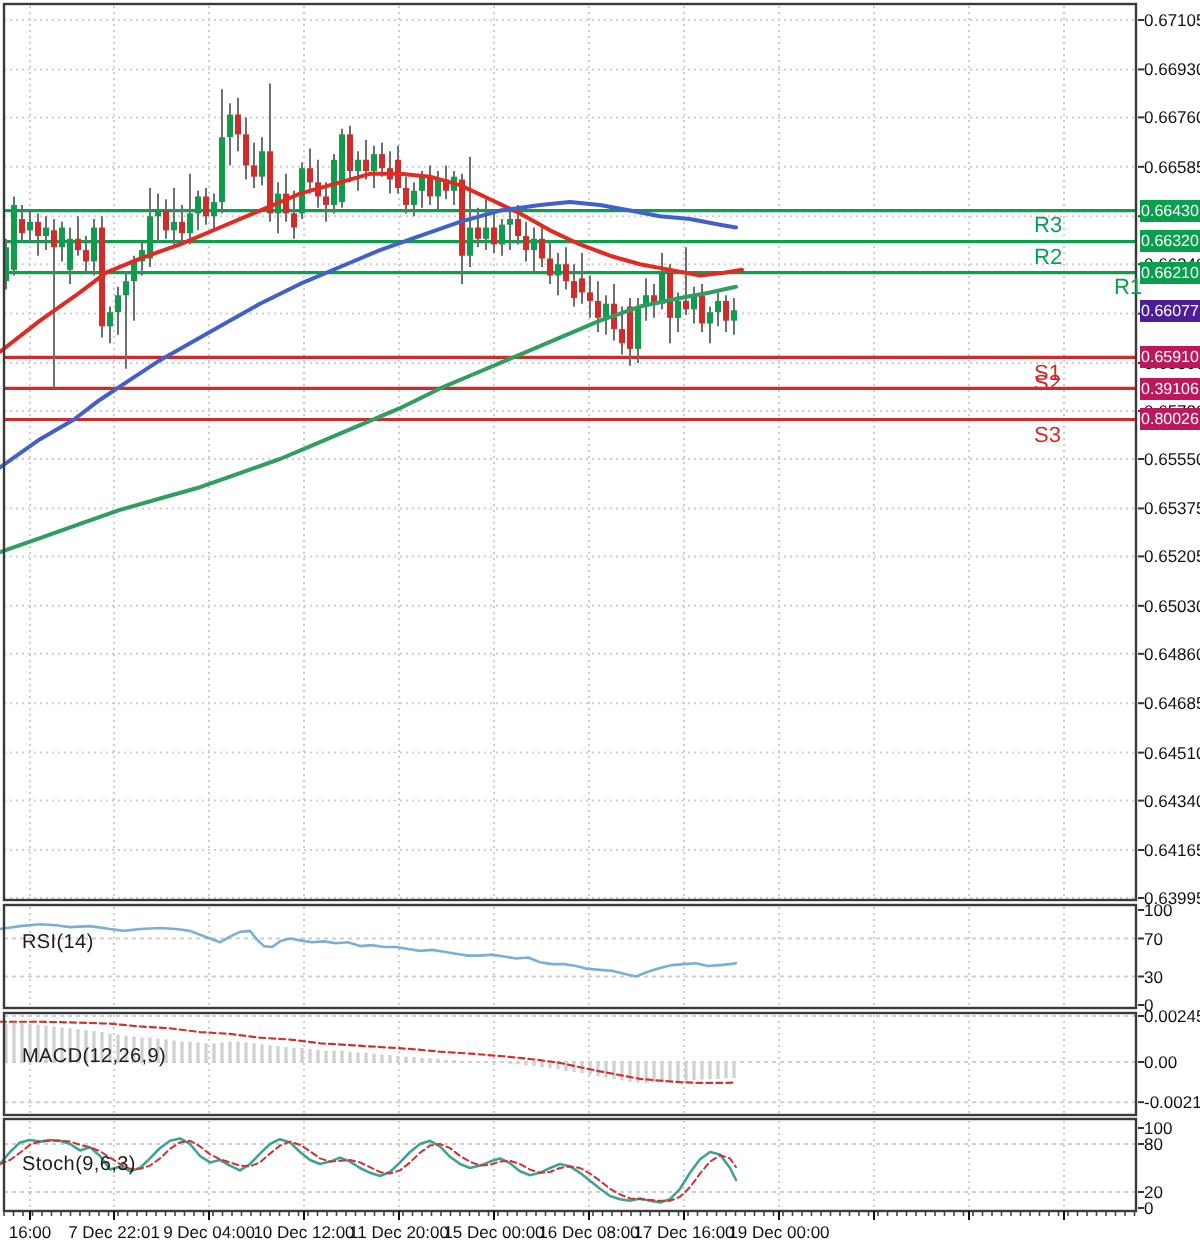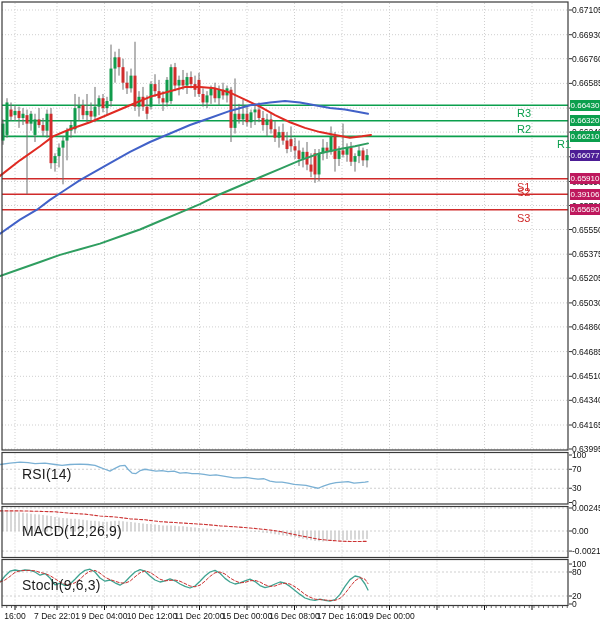--- a/index.html
+++ b/index.html
@@ -1,19 +1,19 @@
 <!DOCTYPE html>
 <html><head>
 <meta charset="utf-8">
 <style>
   html,body{margin:0;padding:0;background:#fff;}
   .root{position:relative;width:600px;height:626px;background:#ffffff;overflow:hidden;
         font-family:"Liberation Sans",sans-serif;}
   #chart-svg{position:absolute;left:0;top:0;}
-  .panel-label{position:absolute;left:22px;font-size:14px;color:#1c1c1c;letter-spacing:.2px;}
+  .panel-label{position:absolute;left:11px;font-size:10px;color:#1c1c1c;letter-spacing:.2px;}
   .level-label{position:absolute;left:517px;font-size:11px;font-weight:400;}
   .level-label.res{color:#0b9f4d;}
   .level-label.sup{color:#d02a2a;}
   .badge{position:absolute;left:570px;width:30px;height:11px;line-height:11px;
          font-size:8px;text-align:center;color:#fff;white-space:nowrap;}
   .badge.green{background:#0b9f4d;}
   .badge.red{background:#be185d;}
   .badge.black{background:#4c1d95;}
 </style>
 </head>
@@ -601,14 +601,14 @@
   <div class="level-label sup" id="lvl-S1" style="top: 180.683px;">S1</div>
   <div class="level-label sup" id="lvl-S2" style="top: 186px;">S2</div>
   <div class="level-label sup" id="lvl-S3" style="top: 211.738px;">S3</div>
 
   <div class="badge green" id="badge-R3" style="top: 99.7814px;">0.66430</div>
   <div class="badge green" id="badge-R2" style="top: 115.309px;">0.66320</div>
   <div class="badge green" id="badge-R1" style="top: 130.836px;">0.66210</div>
   <div class="badge black" id="badge-price" style="top: 149.61px;">0.66077</div>
   <div class="badge red" id="badge-S1" style="top: 173.183px;">0.65910</div>
   <div class="badge red" id="badge-S2" style="top: 188.711px;">0.39106</div>
-  <div class="badge red" id="badge-S3" style="top: 204.238px;">0.65690</div>
+  <div class="badge red" id="badge-S3" style="top: 204.238px;">0.80026</div>
 </div>
 
 </body></html>

